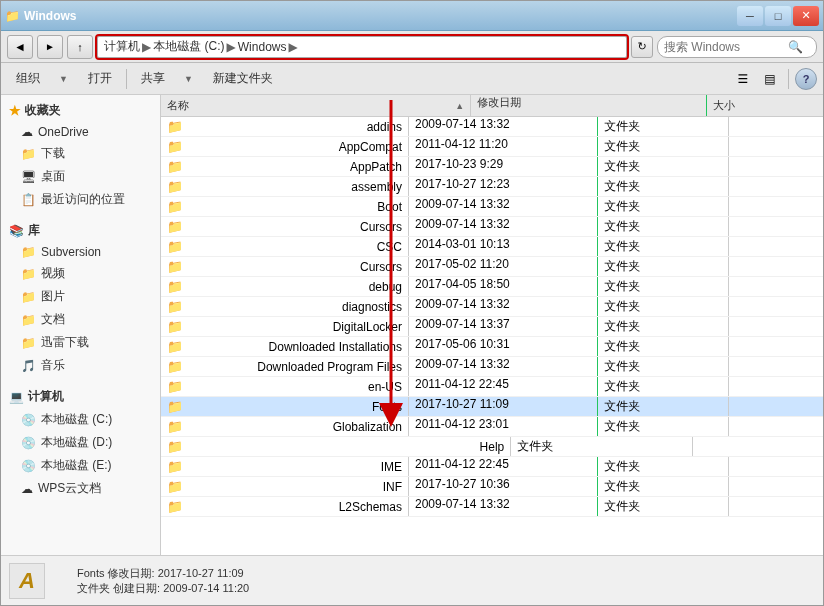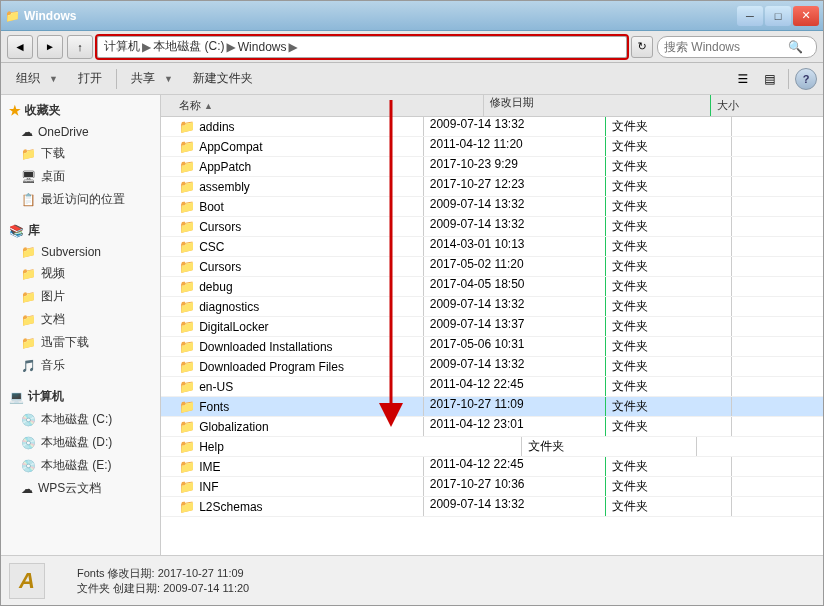--- a/index.html
+++ b/index.html
@@ -21,41 +21,41 @@
     .nav-btn { width: 26px; height: 24px; background: linear-gradient(to bottom, #f5f5f5, #ddd); border: 1px solid #aaa; border-radius: 3px; cursor: pointer; display: flex; align-items: center; justify-content: center; font-size: 12px; }
     .address-path { flex: 1; height: 22px; background: #fff; border: 1px solid #aaa; display: flex; align-items: center; padding: 0 6px; font-size: 12px; outline: 2px solid #cc0000; outline-offset: 0px; gap: 2px; border-radius: 2px; }
     .path-sep { color: #666; }
     .path-part { color: #333; }
     .search-box { width: 160px; height: 22px; background: #fff; border: 1px solid #aaa; border-radius: 10px; display: flex; align-items: center; padding: 0 6px; gap: 4px; }
     .search-box input { border: none; outline: none; background: transparent; font-size: 12px; width: 120px; color: #999; }
     .refresh-btn { width: 22px; height: 22px; background: linear-gradient(to bottom, #f5f5f5, #ddd); border: 1px solid #aaa; border-radius: 3px; cursor: pointer; display: flex; align-items: center; justify-content: center; font-size: 11px; }
 
     
     .toolbar { height: 32px; background: #e8e8e8; display: flex; align-items: center; padding: 0 6px; gap: 2px; border-bottom: 1px solid #ccc; }
-    .tool-btn { height: 24px; padding: 0 8px; background: transparent; border: 1px solid transparent; border-radius: 3px; cursor: pointer; display: flex; align-items: center; gap: 9px; font-size: 12px; color: #333; }
+    .tool-btn { height: 24px; padding: 0 8px; background: transparent; border: 1px solid transparent; border-radius: 3px; cursor: pointer; display: flex; align-items: center; gap: 19px; font-size: 12px; color: #333; }
     .tool-btn .arrow { font-size: 9px; color: #666; }
     .toolbar-sep { width: 1px; height: 20px; background: #bbb; margin: 0 3px; }
     .toolbar-right { margin-left: auto; display: flex; align-items: center; gap: 3px; }
     .view-btn { width: 24px; height: 22px; background: transparent; border: 1px solid transparent; border-radius: 3px; cursor: pointer; display: flex; align-items: center; justify-content: center; font-size: 12px; }
     .help-btn { width: 22px; height: 22px; background: linear-gradient(to bottom, #d0e0f0, #a0b8d0); border: 1px solid #8899aa; border-radius: 50%; cursor: pointer; display: flex; align-items: center; justify-content: center; font-size: 11px; font-weight: bold; color: #336; }
 
     
     .main { flex: 1; display: flex; overflow: hidden; }
 
     
     .sidebar { width: 160px; background: #f8f8f8; border-right: 1px solid #ccc; overflow-y: auto; padding: 4px 0; }
     .sidebar-section { margin-bottom: 8px; }
     .sidebar-header { display: flex; align-items: center; gap: 4px; padding: 3px 8px; font-size: 12px; font-weight: bold; color: #333; cursor: pointer; }
     .sidebar-item { display: flex; align-items: center; gap: 5px; padding: 3px 8px 3px 20px; font-size: 12px; color: #333; cursor: pointer; border-radius: 0; }
     .star-icon { color: #f0a000; font-size: 13px; }
 
     
     .filelist { flex: 1; overflow-y: auto; background: #fff; }
     .filelist-header { display: flex; align-items: center; height: 22px; background: #e8e8e8; border-bottom: 1px solid #ccc; font-size: 11px; color: #333; position: sticky; top: 0; }
-    .col-name { flex: 2; padding: 0 18px; cursor: pointer; border-right: 1px solid #ccc; height: 100%; display: flex; align-items: center; }
+    .col-name { flex: 2; padding: 0 6px; cursor: pointer; border-right: 1px solid #ccc; height: 100%; display: flex; align-items: center; justify-content: space-between; }
     .col-date { flex: 1.5; padding: 0 6px; border-right: 1px solid #22c55e; height: 100%; display: flex; align-items: flex-start; }
     .col-type { flex: 1; padding: 0 6px; border-right: 1px solid #ccc; height: 100%; display: flex; align-items: center; }
     .col-size { flex: 0.7; padding: 0 6px; height: 100%; display: flex; align-items: center; }
     .sort-arrow { margin-left: 3px; color: #666; font-size: 9px; }
     .file-row { display: flex; align-items: center; height: 20px; font-size: 12px; border-bottom: 1px solid #f0f0f0; cursor: pointer; }
     .file-row.selected { background: #cce4ff; }
     .file-row .col-name { font-size: 12px; }
     .file-icon { font-size: 13px; margin-right: 4px; }
     .folder-yellow { color: #e8a000; }
 

